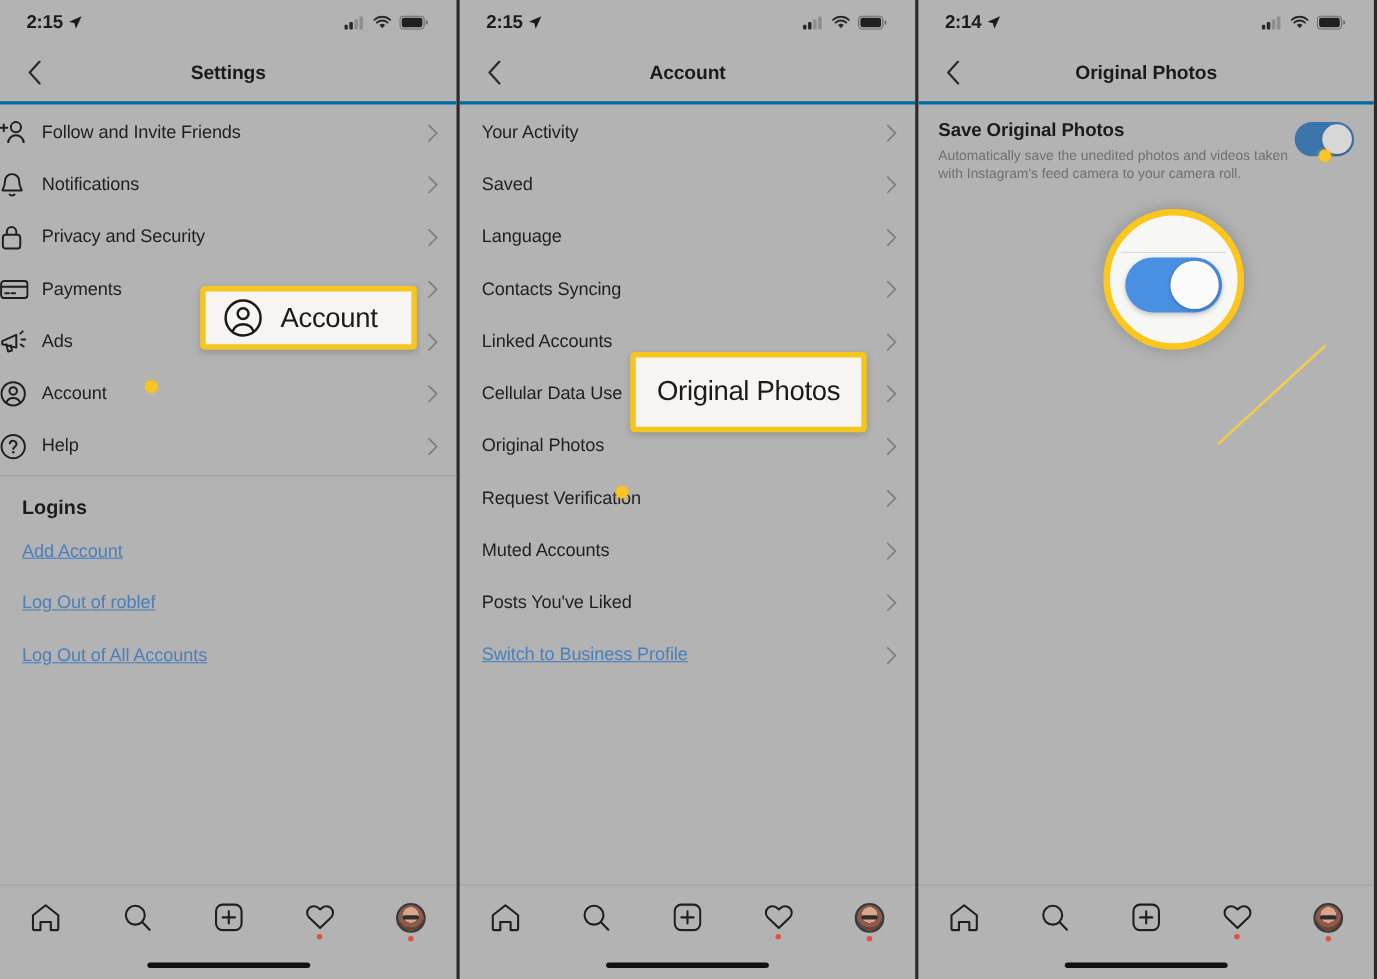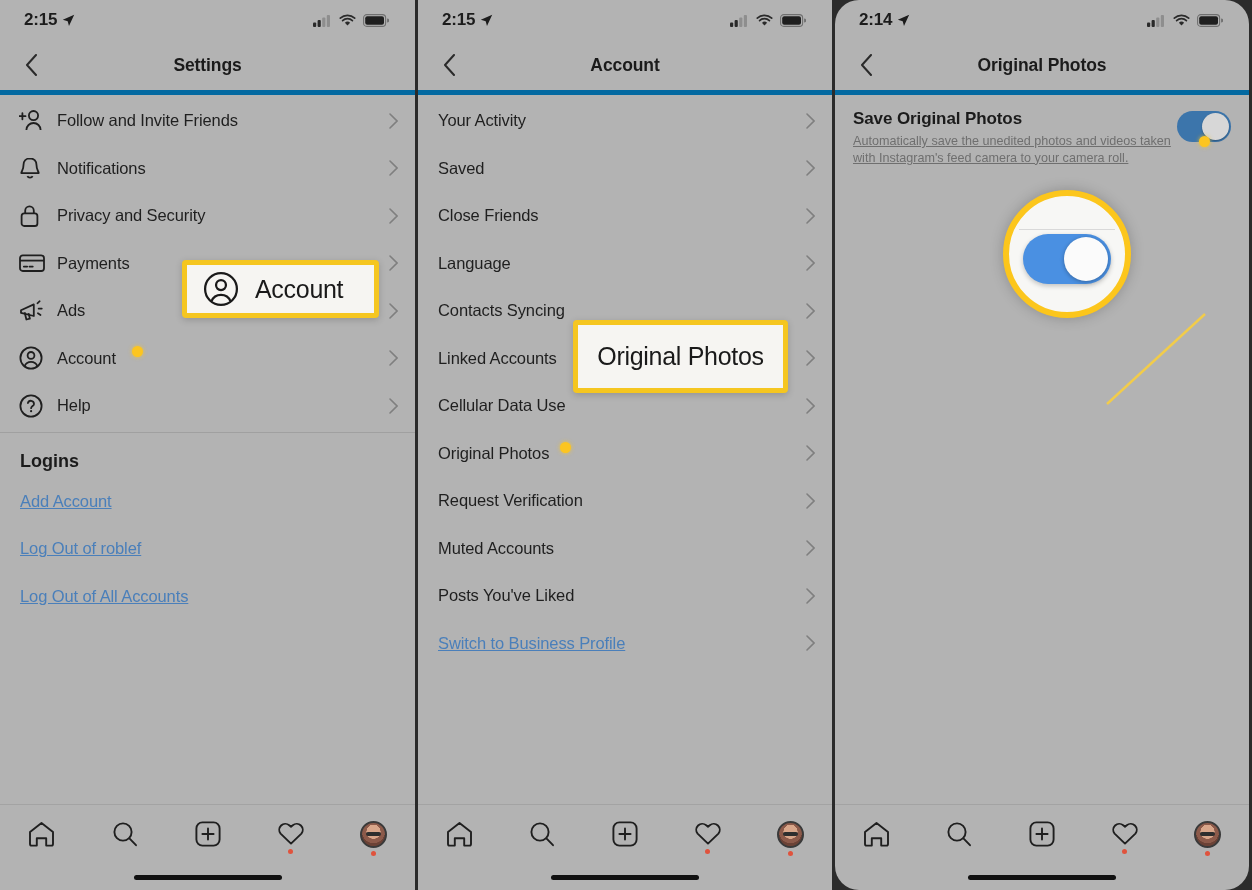--- a/index.html
+++ b/index.html
@@ -18,21 +18,21 @@
 
   .phone {
     position: relative;
     height: 890px;
     background: #b3b3b3;
     overflow: hidden;
     flex: 0 0 auto;
   }
   .phone.p1 { width: 418px; border-right: 3px solid #2b2b2b; }
   .phone.p2 { width: 417px; border-right: 3px solid #2b2b2b; }
-  .phone.p3 { width: 414px; border-radius: 24px; }
+  .phone.p3 { width: 414px; }
   .phone .inner { position: absolute; inset: 0; }
 
   
   .statusbar {
     height: 40px;
     display: flex;
     align-items: center;
     justify-content: space-between;
     padding: 0 26px 0 24px;
     text-align: center;
@@ -49,21 +49,21 @@
   .loc-arrow { display:block; }
   .status-right { display: flex; align-items: center; gap: 7px; }
 
   
   .navbar {
     position: relative;
     height: 55px;
     display: flex;
     align-items: center;
     justify-content: center;
-    border-bottom: 5px solid #0369a1;
+    border-bottom: 3px solid #0369a1;
   }
   .nav-back {
     position: absolute;
     left: 18px; top: 50%;
     transform: translateY(-50%);
     width: 26px; height: 26px;
     display: flex; align-items: center; justify-content: center;
   }
   .nav-title {
     font-size: 17.5px;
@@ -72,21 +72,20 @@
     letter-spacing: -0.1px;
   }
 
   
   .list { padding-top: 2px; }
   .row {
     position: relative;
     height: 47.5px;
     display: flex;
     align-items: center;
-    padding-left: 19px;
     padding-right: 16px;
   }
   .row .ico {
     width: 30px; height: 26px;
     display: flex; align-items: center; justify-content: flex-start;
     flex: 0 0 30px;
     margin-right: 8px;
   }
   .row .lbl {
     font-size: 16.5px;
@@ -129,21 +128,20 @@
     font-size: 17px;
     font-weight: 700;
     color: #1b1b1b;
     margin-bottom: 4px;
     letter-spacing: -0.1px;
   }
   .toggle-desc {
     font-size: 12.6px;
     line-height: 1.33;
     color: #6f6f6f;
-    text-decoration: underline;
   }
   .switch {
     width: 54px; height: 31px;
     border-radius: 16px;
     background: #3c75ab;
     position: relative;
     flex: 0 0 auto;
     margin-top: 2px;
   }
   .switch .knob {
@@ -553,28 +551,20 @@
         </div>
         <div class="row noicon">
           <span class="lbl">Saved</span>
           <span class="chev">
               <svg width="9" height="16" viewBox="0 0 9 16">
                 <path d="M1 1l7 7-7 7" stroke="#555" stroke-width="1.6" fill="none" stroke-linecap="round"></path>
               </svg>
             </span>
         </div>
         <div class="row noicon">
-          <span class="lbl">Close Friends</span>
-          <span class="chev">
-              <svg width="9" height="16" viewBox="0 0 9 16">
-                <path d="M1 1l7 7-7 7" stroke="#555" stroke-width="1.6" fill="none" stroke-linecap="round"></path>
-              </svg>
-            </span>
-        </div>
-        <div class="row noicon">
           <span class="lbl">Language</span>
           <span class="chev">
               <svg width="9" height="16" viewBox="0 0 9 16">
                 <path d="M1 1l7 7-7 7" stroke="#555" stroke-width="1.6" fill="none" stroke-linecap="round"></path>
               </svg>
             </span>
         </div>
         <div class="row noicon">
           <span class="lbl">Contacts Syncing</span>
           <span class="chev">

